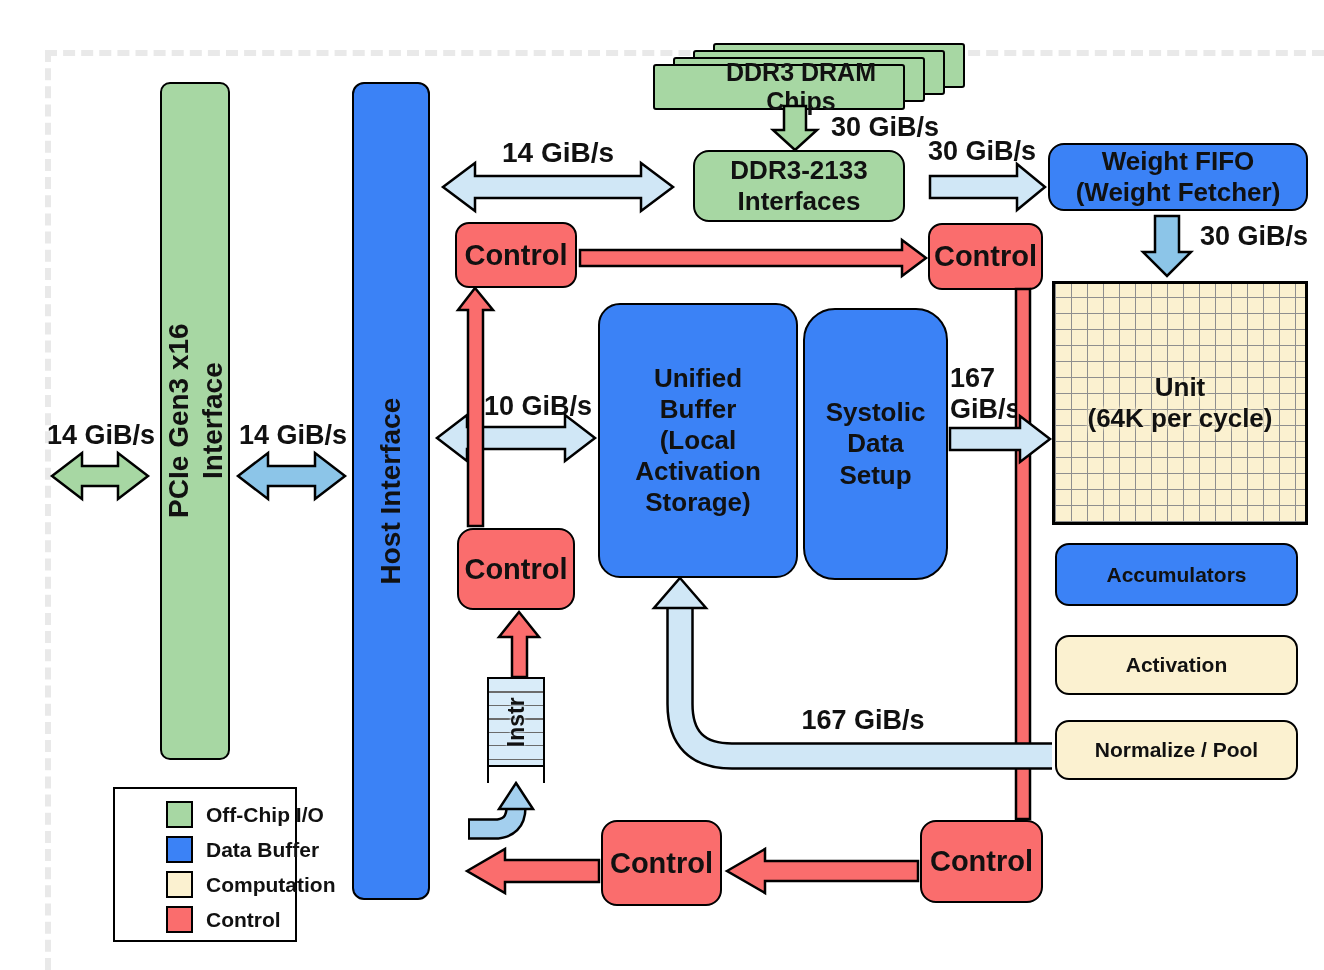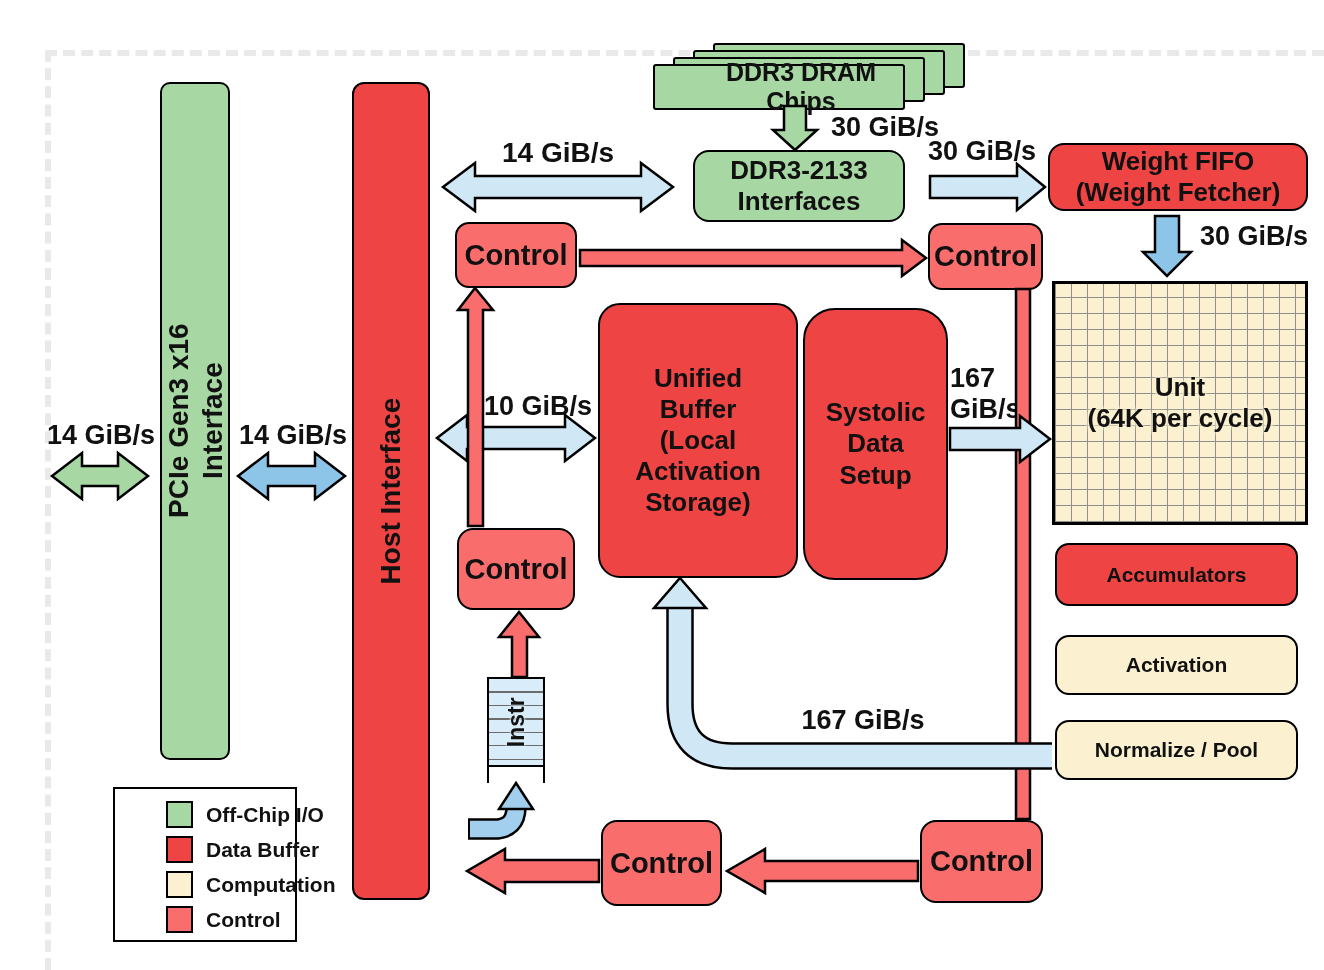--- a/index.html
+++ b/index.html
@@ -6,21 +6,21 @@
   #stage{
     position:relative;width:1324px;height:970px;background:#ffffff;overflow:hidden;
     font-family:"Liberation Sans",sans-serif;font-weight:700;color:#111;
   }
   .abs{position:absolute;box-sizing:border-box;}
   .box{
     position:absolute;box-sizing:border-box;border:2.5px solid #000;
     display:flex;align-items:center;justify-content:center;text-align:center;
   }
   .g{background:#a7d7a3;}
-  .b{background:#ef4444;}
+  .b{background:#3b82f6;}
   .c{background:#fbf1d0;}
   .r{background:#fa6d6d;}
   .lines span{display:block;line-height:1.2;}
   .bw{position:absolute;font-size:27px;text-align:center;line-height:1.15;white-space:nowrap;}
   .rot{transform:rotate(-90deg);white-space:nowrap;text-align:center;line-height:1.15;}
   .dash-top{position:absolute;left:45px;top:50px;width:1279px;height:0;border-top:6px dashed #e9e9e9;}
   .dash-left{position:absolute;left:45px;top:50px;width:0;height:920px;border-left:6px dashed #e9e9e9;}
   #mmu{
     border:3px solid #000;
     background-image:

